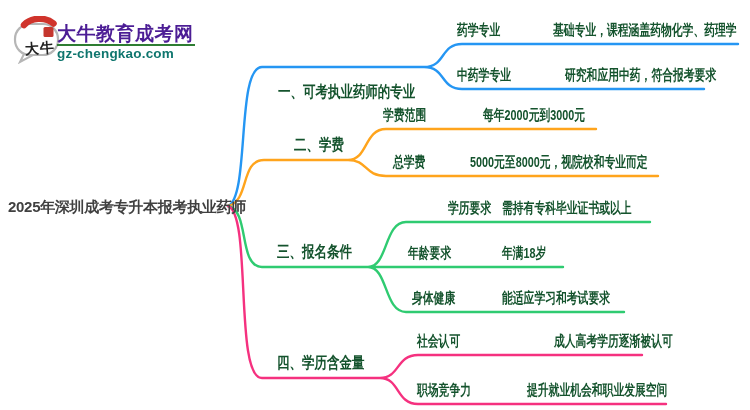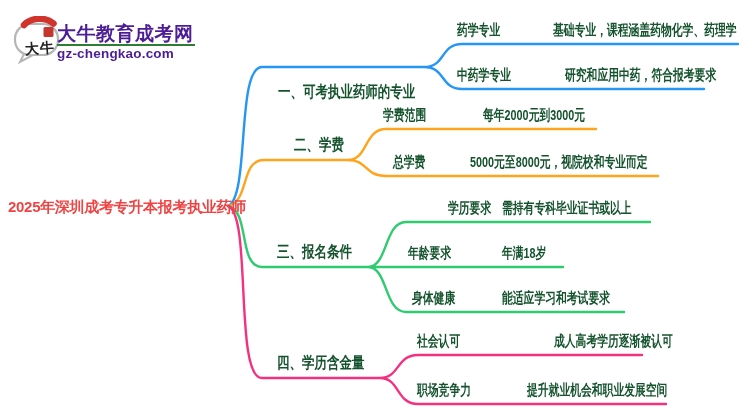--- a/index.html
+++ b/index.html
@@ -10,37 +10,37 @@
   svg.map-lines { position:absolute; left:0; top:0; }
   .connector { fill:none; stroke-width:2.4; stroke-linecap:round; stroke-linejoin:round; }
 
   .node { position:absolute; color:#14532d; font-weight:700; white-space:nowrap; }
   .leaf   { font-size:15px; line-height:20px; }
   .branch { font-size:16px; line-height:22px; }
   .sq   { display:inline-block; white-space:nowrap; transform-origin:0 100%; }
   .sq72 { transform:scaleX(0.72); }
   .sq78 { transform:scaleX(0.78); }
 
-  #root-title { font-size:15px; line-height:19px; color:#ef4444; letter-spacing:-0.3px; }
+  #root-title { font-size:15px; line-height:19px; color:#404040; letter-spacing:-0.3px; }
 
   
   .logo { position:absolute; left:10px; top:0; width:210px; height:66px; }
   .logo svg { position:absolute; left:2px; top:16px; }
   .bubble-text {
     position:absolute; left:15px; top:40px; font-size:14px; font-weight:700;
     color:#222; transform:rotate(-4deg); letter-spacing:1px;
   }
   .site-name {
     position:absolute; left:47px; top:21px; font-size:19px; font-weight:700;
     color:#4c1d95; letter-spacing:0.5px;
   }
   .brand-divider { position:absolute; left:47px; top:44px; width:138px; height:2px; background:#2E7D32; }
   .site-domain {
     position:absolute; left:47px; top:46px; font-size:13.5px; font-weight:700;
-    color:#4c1d95; letter-spacing:0.2px;
+    color:#0f766e; letter-spacing:0.2px;
   }
 </style>
 </head>
 <body>
 
 <div class="stage">
 
   <svg class="map-lines" width="750" height="410" viewBox="0 0 750 410">
     <path class="connector" d="M228,206 C250,197 236,67 262,67 H424 M424,67 C446,67 440,44 462,44 H738 M424,67 C446,67 440,89 462,89 H704" stroke="#2596F3"></path>
     <path class="connector" d="M228,206 C250,201 240,160 264,160 H348 M348,160 C368,160 364,129 386,129 H596 M348,160 C368,160 364,176 386,176 H658" stroke="#FFA41C"></path>

